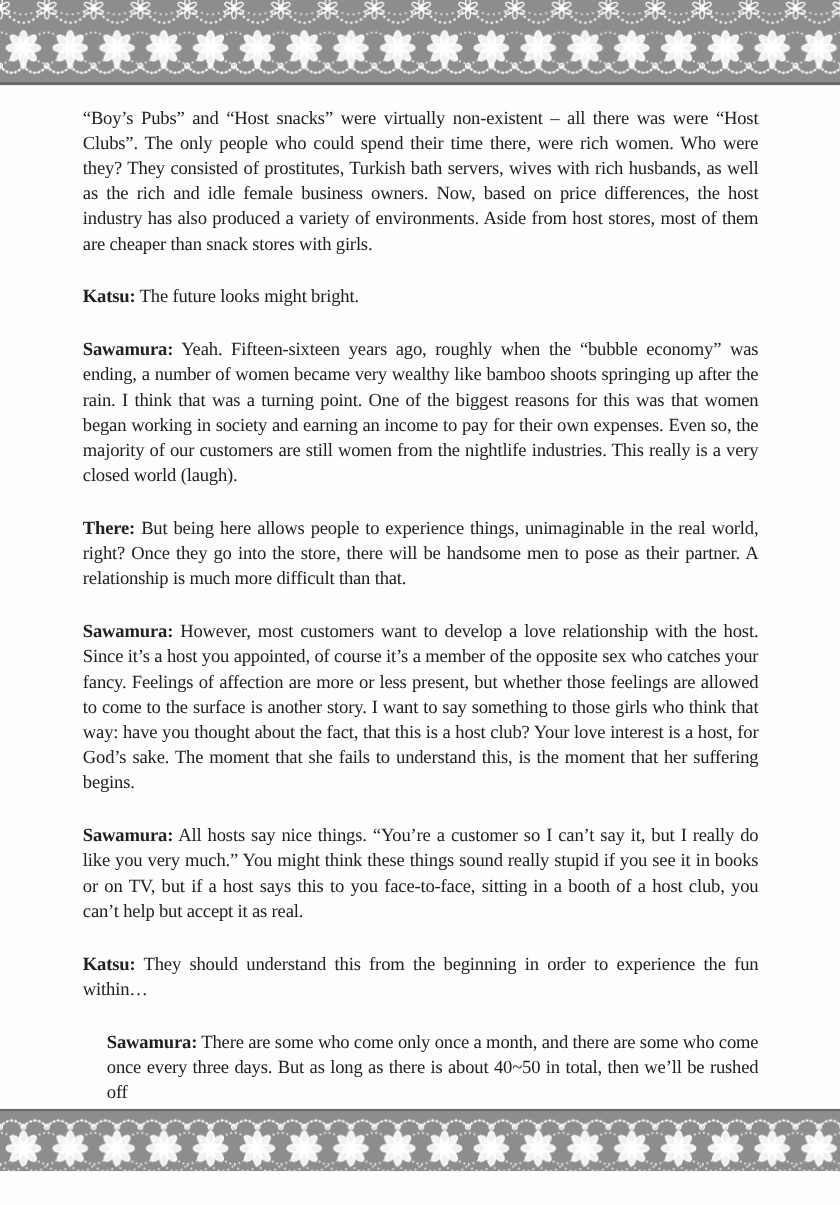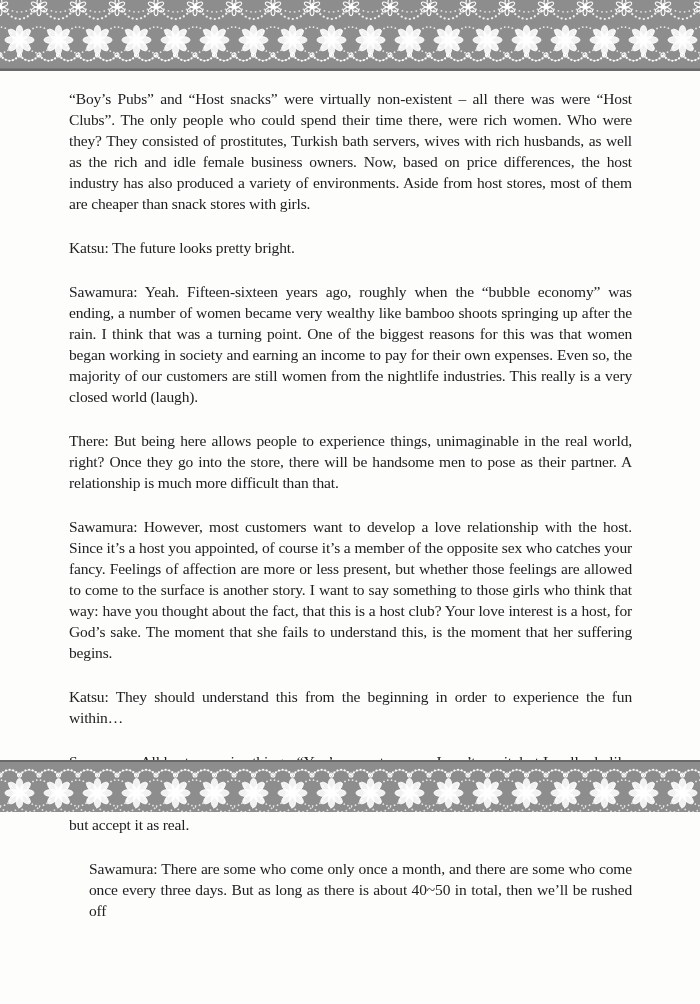--- a/index.html
+++ b/index.html
@@ -13,40 +13,40 @@
   body {
     width: 700px;
     height: 1004px;
     background: var(--paper);
     font-family: "Liberation Serif", serif;
     overflow: hidden;
   }
   .page {
     position: relative;
     width: 700px;
-    height: 812px;
+    height: 976px;
     background: var(--paper);
   }
   .lace { display: block; position: absolute; left: 0; }
   .lace-top { top: 0; }
   .lace-bottom { bottom: 0; }
   .text-block {
     position: absolute;
     top: 88px;
     left: 69px;
     width: 563px;
     color: var(--text-color);
     font-size: 15.5px;
     line-height: 21px;
     letter-spacing: -0.15px;
     text-align: justify;
   }
   .para { margin: 0 0 23px 0; }
   .para:last-child { margin-bottom: 0; text-align-last: justify; margin-left: 20px; }
-  .speaker { font-weight: normal; }
+  .speaker { font-weight: bold; }
 </style>
 </head>
 <body>
 
 <div class="page">
 
   <svg class="lace lace-top" width="700" height="71" viewBox="0 0 700 71" aria-hidden="true">
     <defs>
       <g id="petal8">
         <g fill="#ffffff" fill-opacity="0.88" stroke="#ffffff" stroke-width="0.9">
@@ -100,31 +100,31 @@
     </defs>
     <rect width="700" height="71" fill="var(--lace-gray,#8d8d8d)"></rect>
     <rect width="700" height="71" fill="url(#topTile)"></rect>
     <rect y="68.5" width="700" height="2.5" fill="var(--edge-dark,#696969)"></rect>
   </svg>
 
   <div class="text-block">
 
     <p class="para"><span>“Boy’s Pubs” and “Host snacks” were virtually non-existent – all there was were “Host Clubs”. The only people who could spend their time there, were rich women. Who were they? They consisted of prostitutes, Turkish bath servers, wives with rich husbands, as well as the rich and idle female business owners. Now, based on price differences, the host industry has also produced a variety of environments. Aside from host stores, most of them are cheaper than snack stores with girls.</span></p>
 
-    <p class="para"><span class="speaker">Katsu:</span> <span>The future looks pretty bright.</span></p>
+    <p class="para"><span class="speaker">Katsu:</span> <span>The future looks might bright.</span></p>
 
     <p class="para"><span class="speaker">Sawamura:</span> <span>Yeah. Fifteen-sixteen years ago, roughly when the “bubble economy” was ending, a number of women became very wealthy like bamboo shoots springing up after the rain. I think that was a turning point. One of the biggest reasons for this was that women began working in society and earning an income to pay for their own expenses. Even so, the majority of our customers are still women from the nightlife industries. This really is a very closed world (laugh).</span></p>
 
     <p class="para"><span class="speaker">There:</span> <span>But being here allows people to experience things, unimaginable in the real world, right? Once they go into the store, there will be handsome men to pose as their partner. A relationship is much more difficult than that.</span></p>
 
     <p class="para"><span class="speaker">Sawamura:</span> <span>However, most customers want to develop a love relationship with the host. Since it’s a host you appointed, of course it’s a member of the opposite sex who catches your fancy. Feelings of affection are more or less present, but whether those feelings are allowed to come to the surface is another story. I want to say something to those girls who think that way: have you thought about the fact, that this is a host club? Your love interest is a host, for God’s sake. The moment that she fails to understand this, is the moment that her suffering begins.</span></p>
 
+    <p class="para"><span class="speaker">Sawamura:</span> <span>All hosts say nice things. “You’re a customer so I can’t say it, but I really do like you very much.” You might think these things sound really stupid if you see it in books or on TV, but if a host says this to you face-to-face, sitting in a booth of a host club, you can’t help but accept it as real.</span></p>
+
     <p class="para"><span class="speaker">Katsu:</span> <span>They should understand this from the beginning in order to experience the fun within…</span></p>
-
-    <p class="para"><span class="speaker">Sawamura:</span> <span>All hosts say nice things. “You’re a customer so I can’t say it, but I really do like you very much.” You might think these things sound really stupid if you see it in books or on TV, but if a host says this to you face-to-face, sitting in a booth of a host club, you can’t help but accept it as real.</span></p>
 
 
     <p class="para"><span class="speaker">Sawamura:</span> <span>There are some who come only once a month, and there are some who come once every three days. But as long as there is about 40~50 in total, then we’ll be rushed off</span></p>
 
   </div>
 
   <svg class="lace lace-bottom" width="700" height="52" viewBox="0 0 700 52" aria-hidden="true">
     <rect width="700" height="52" fill="var(--lace-gray,#8d8d8d)"></rect>
     <rect width="700" height="52" fill="url(#botTile)"></rect>
     <rect y="0" width="700" height="2" fill="var(--edge-dark,#696969)"></rect>

